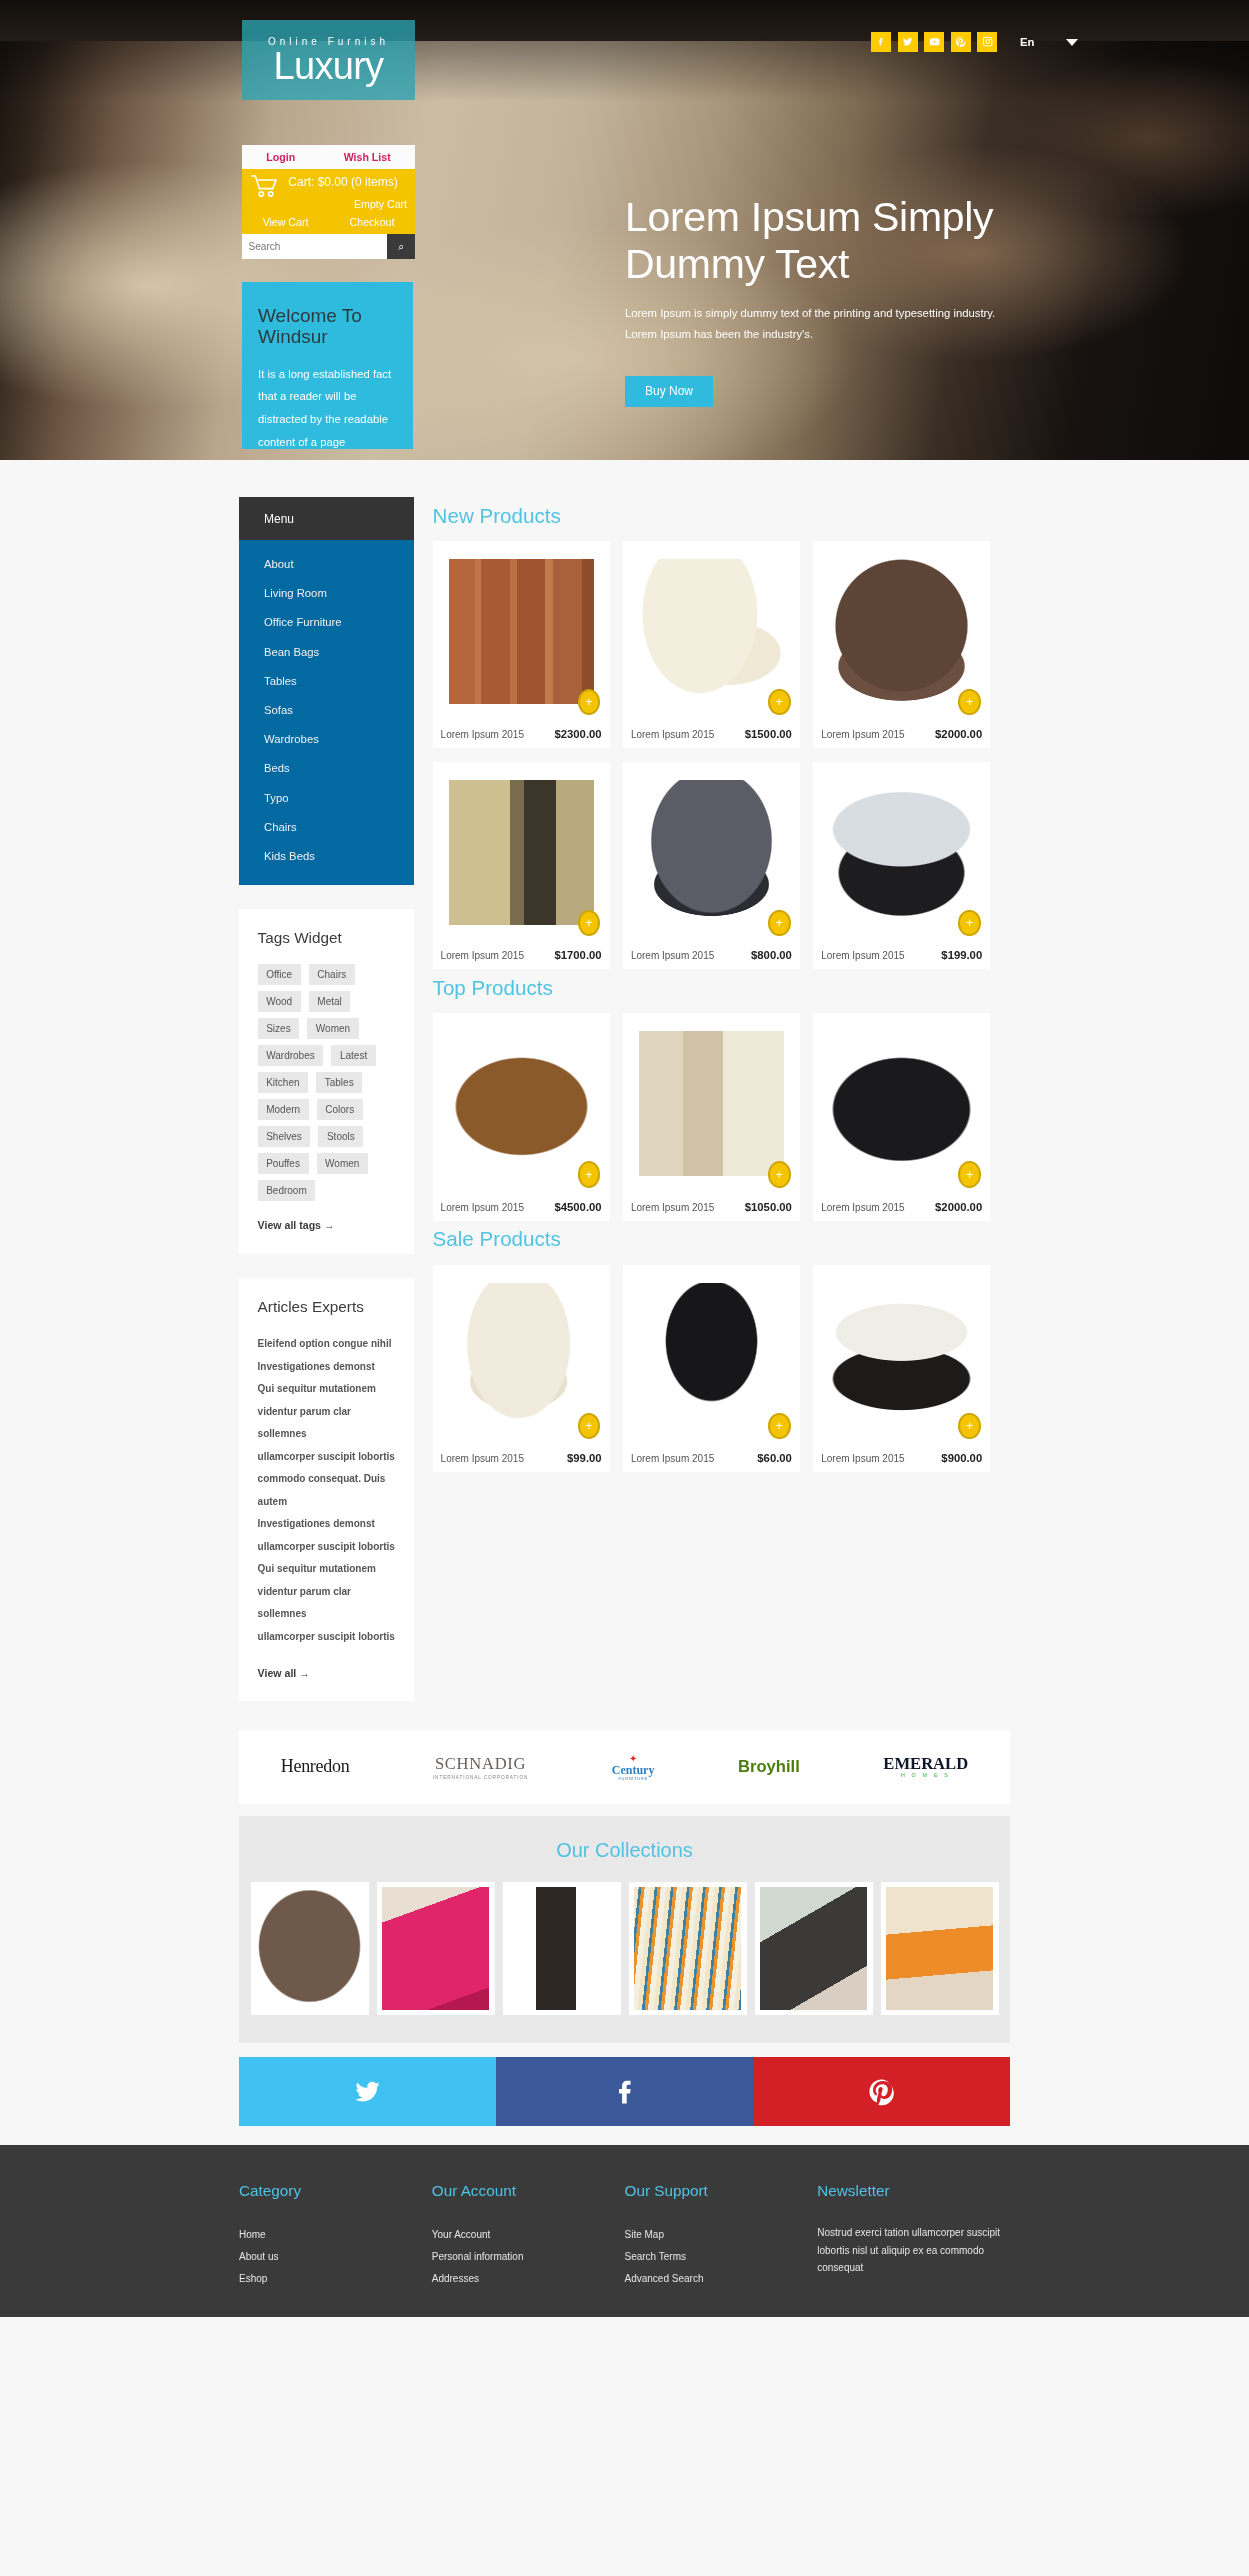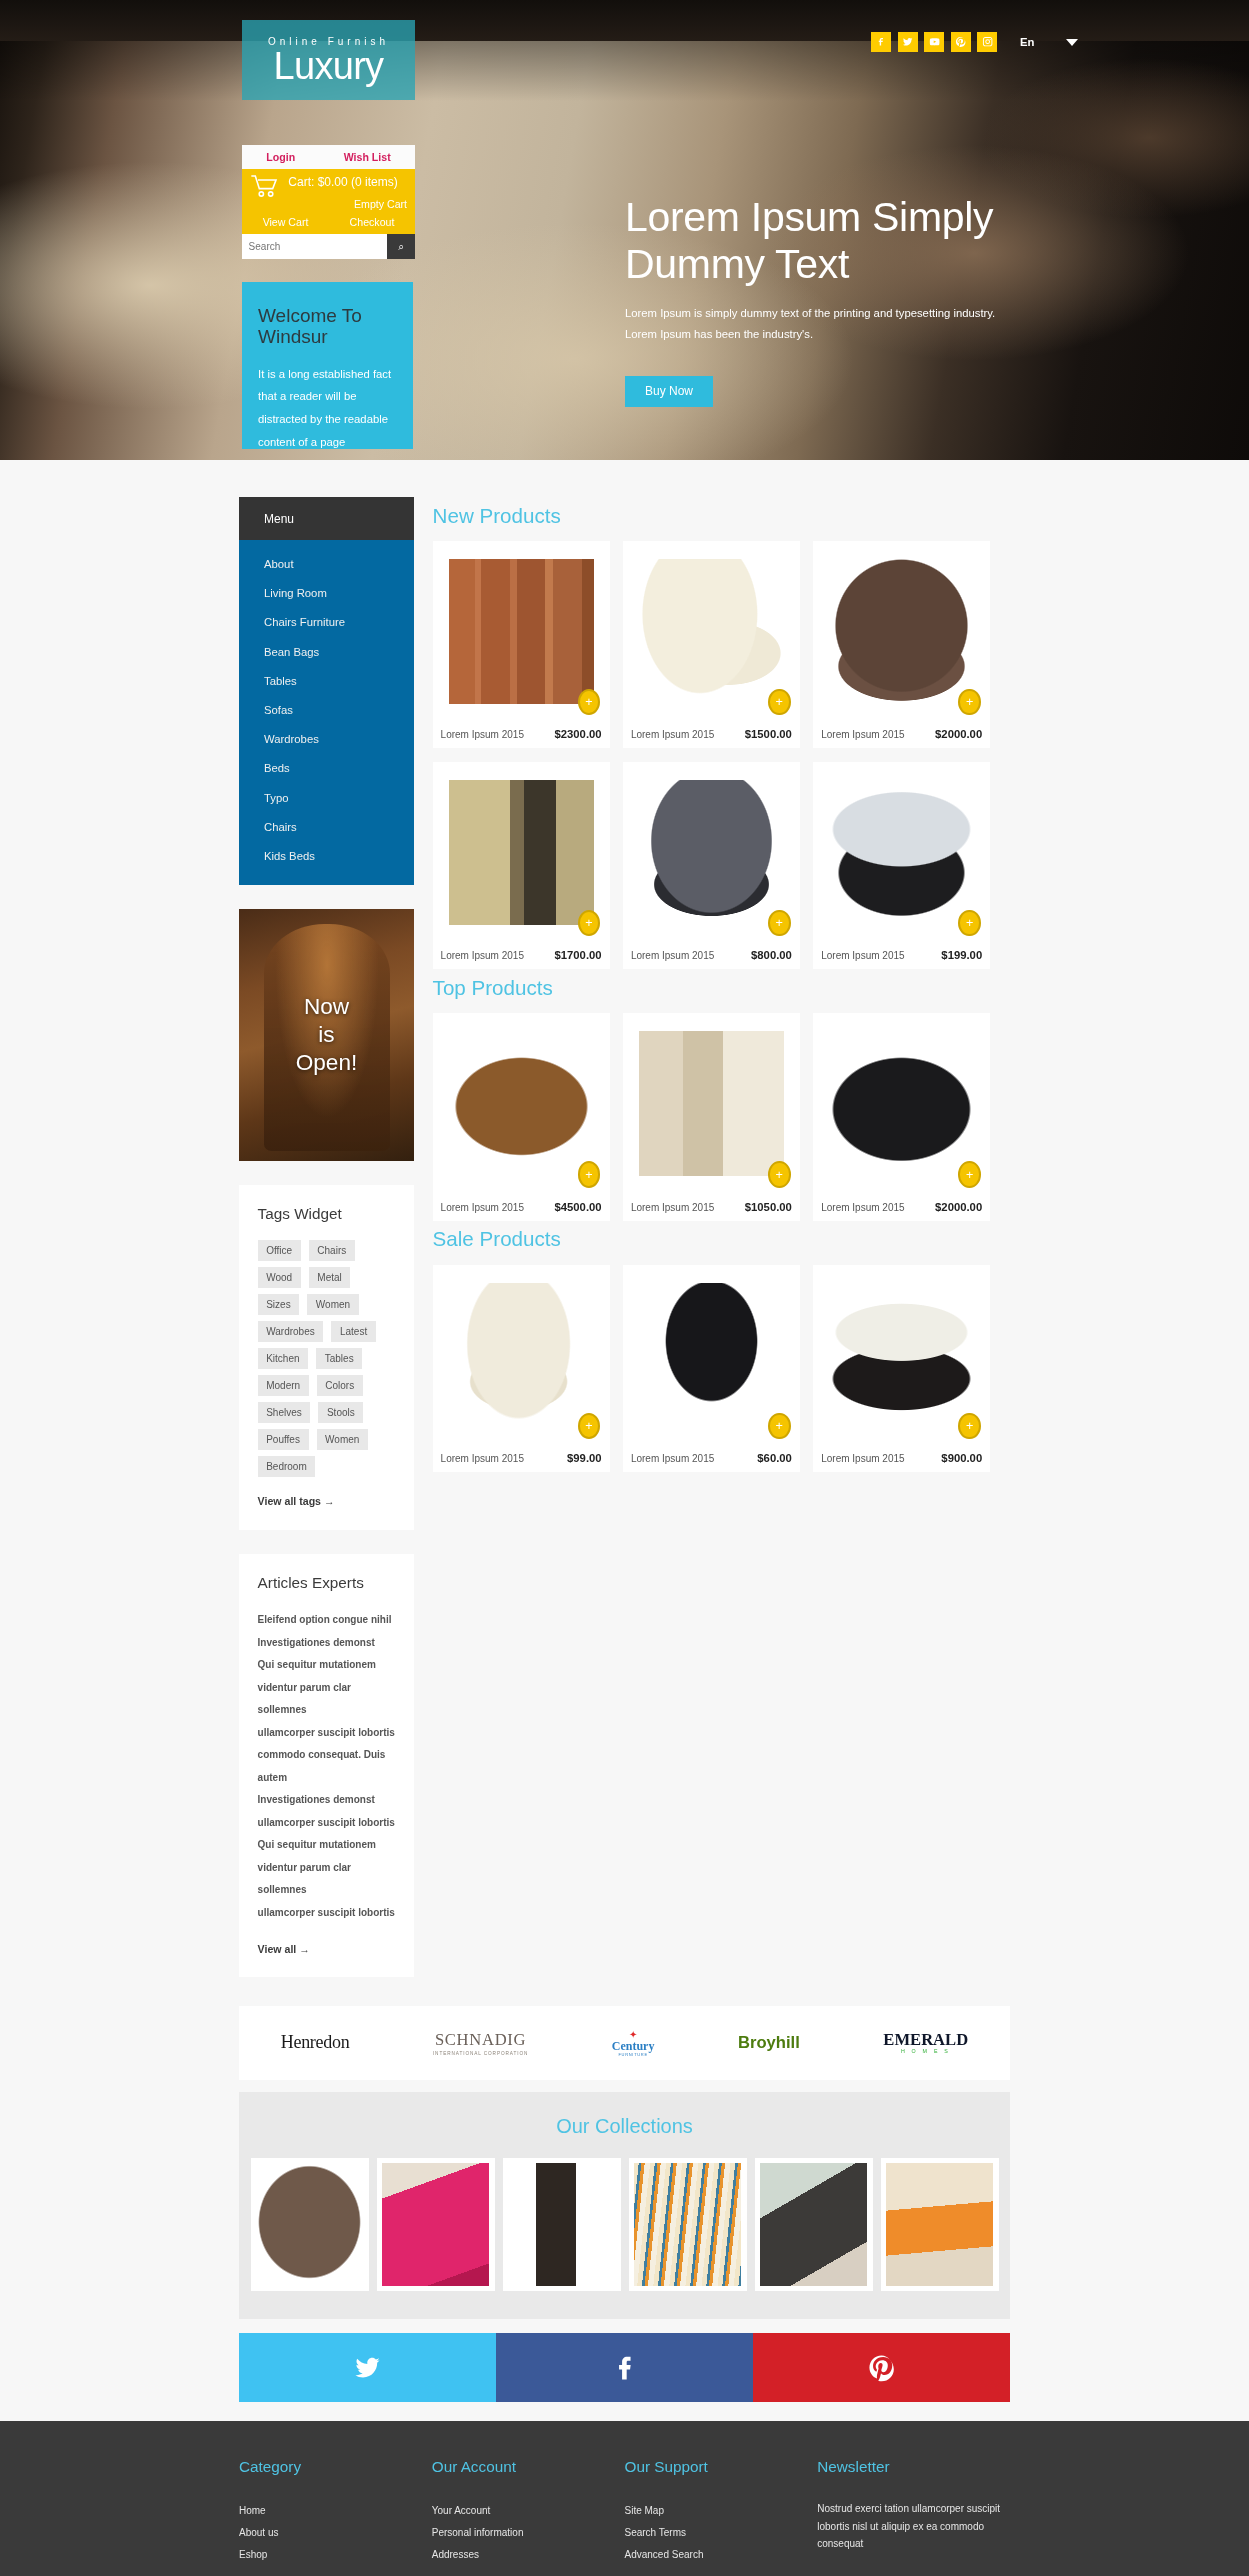--- a/index.html
+++ b/index.html
@@ -298,38 +298,31 @@
     </div>
   </section>
 
   <div class="wrap">
 
     <aside class="side">
       <div class="menu-head">Menu</div>
       <ul class="menu-list" id="menu-list">
           <li>About</li>
           <li>Living Room</li>
-          <li>Chairs Furniture</li>
+          <li>Office Furniture</li>
           <li>Bean Bags</li>
           <li>Tables</li>
           <li>Sofas</li>
           <li>Wardrobes</li>
           <li>Beds</li>
           <li>Typo</li>
           <li>Chairs</li>
           <li>Kids Beds</li>
         </ul>
 
-      <div class="promo">
-        <div class="promo-txt">
-          <span>Now</span>
-          <span>is</span>
-          <span>Open!</span>
-        </div>
-      </div>
 
       <div class="card">
         <h3>Tags Widget</h3>
         <div class="tags" id="tag-list">
             <span class="tag">Office</span>
             <span class="tag">Chairs</span>
             <span class="tag">Wood</span>
             <span class="tag">Metal</span>
             <span class="tag">Sizes</span>
             <span class="tag">Women</span>

